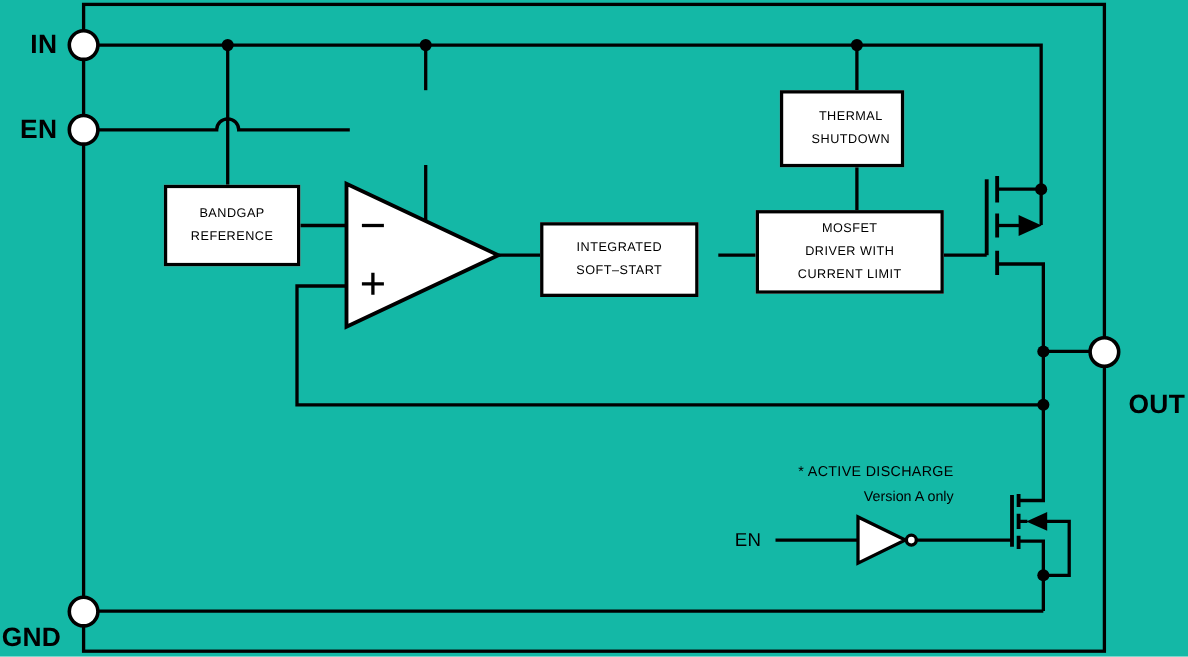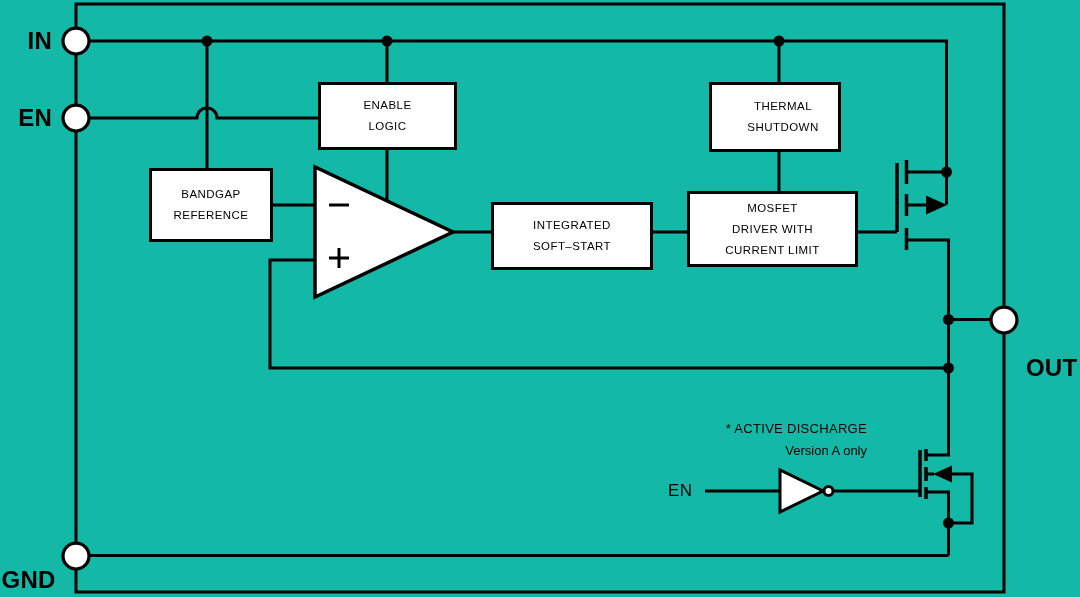--- a/index.html
+++ b/index.html
@@ -34,23 +34,23 @@
     text-align:right;color:#000;
   }
   #annot-active{left:655px;top:421px;width:212px;font-size:13px;letter-spacing:0.3px;}
   #annot-version{left:655px;top:443px;width:212px;font-size:13px;}
   #inv-en-label{left:668px;top:481px;width:34px;font-size:17px;letter-spacing:0.3px;text-align:left;}
   #lbl-in {left:0;top:28px;width:52px;text-align:right;}
   #lbl-en {left:0;top:105px;width:52px;text-align:right;}
   #lbl-gnd{left:0;top:567px;width:57px;text-align:center;}
   #lbl-out{left:1026px;top:307px;width:54px;text-align:left;margin-top:48px;}
   #blk-enable {left:318px;top:82px;width:139px;height:68px;}
-  #blk-thermal{left:709px;top:82px;width:132px;height:70px;padding-left:16px;}
+  #blk-thermal{left:709px;top:82px;width:113px;height:70px;padding-left:16px;}
   #blk-bandgap{left:149px;top:168px;width:124px;height:74px;}
-  #blk-softstart{left:491px;top:202px;width:162px;height:68px;}
+  #blk-softstart{left:491px;top:202px;width:144px;height:68px;}
   #blk-driver{left:687px;top:191px;width:171px;height:76px;}
 </style>
 </head>
 <body>
 
 <div id="stage">
 
   <svg id="wires" width="1080" height="597" viewBox="0 0 1080 597">
 
     <g stroke="#000" stroke-width="3" fill="none">
@@ -138,24 +138,20 @@
       <circle cx="76" cy="556" r="13"></circle>
       <circle cx="1004" cy="320" r="13"></circle>
     </g>
   </svg>
 
   <div class="pin-label" id="lbl-in">IN</div>
   <div class="pin-label" id="lbl-en">EN</div>
   <div class="pin-label" id="lbl-gnd">GND</div>
   <div class="pin-label" id="lbl-out">OUT</div>
 
-  <div class="block" id="blk-enable">
-    <div>ENABLE</div>
-    <div>LOGIC</div>
-  </div>
 
   <div class="block" id="blk-thermal">
     <div>THERMAL</div>
     <div>SHUTDOWN</div>
   </div>
 
   <div class="block" id="blk-bandgap">
     <div>BANDGAP</div>
     <div>REFERENCE</div>
   </div>

